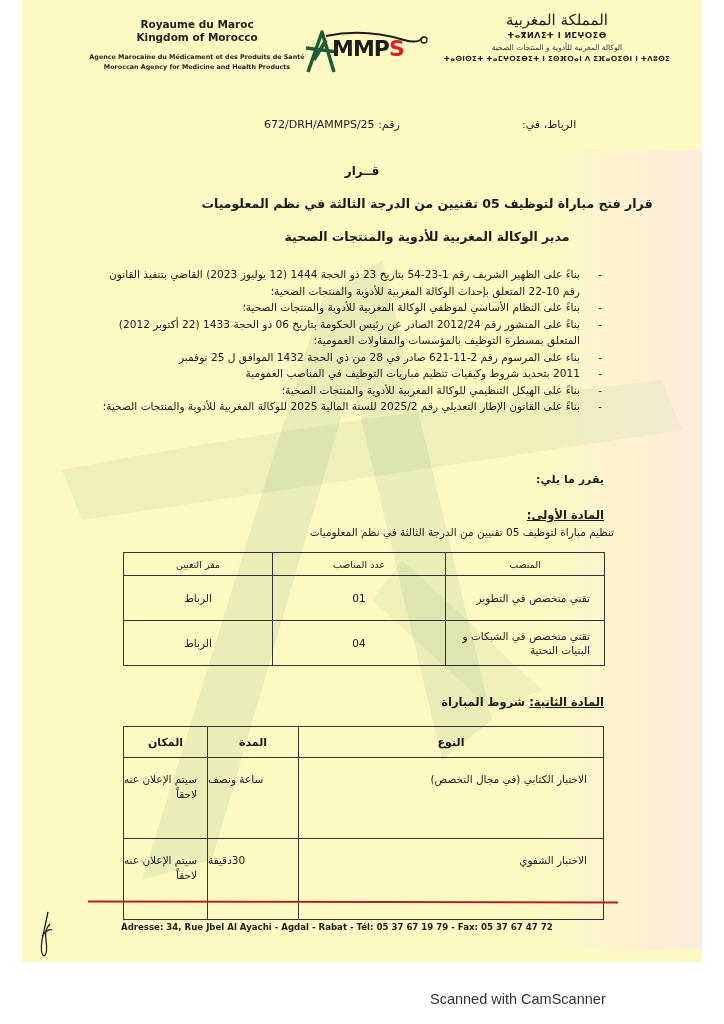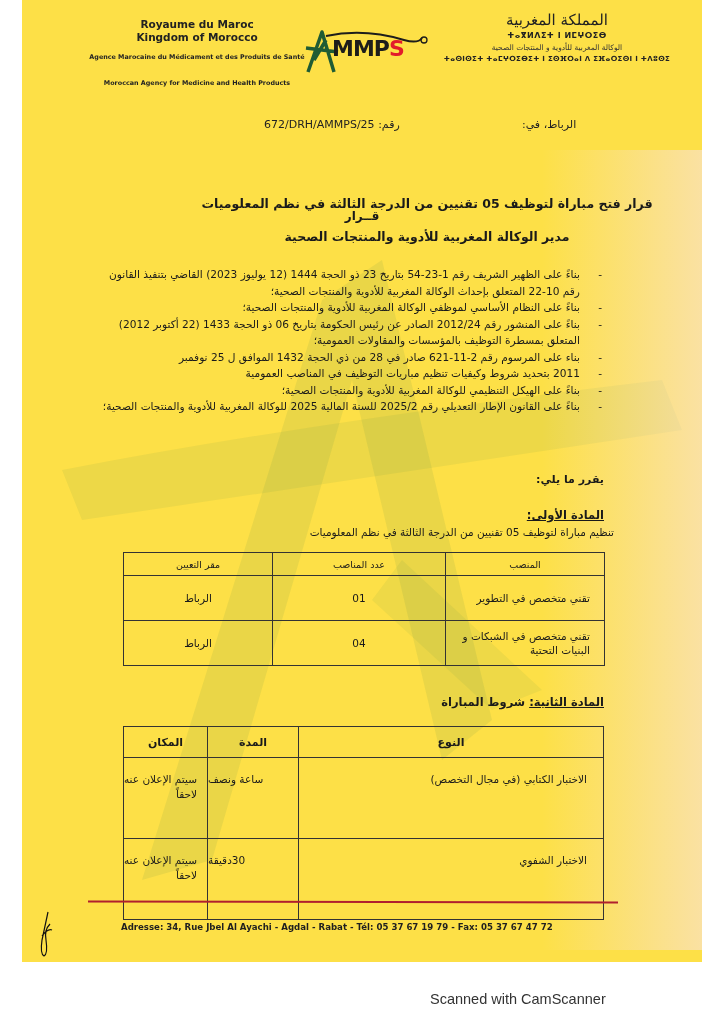--- a/index.html
+++ b/index.html
@@ -1,17 +1,17 @@
 <!DOCTYPE html>
 <html><head>
 <meta charset="utf-8">
 <style>
   html, body { margin:0; padding:0; }
   body { width:724px; height:1024px; background:#ffffff; position:relative; overflow:hidden; font-family:"DejaVu Sans", sans-serif; color:#1a1a1a; }
-  .page { position:absolute; left:22px; top:0; width:680px; height:962px; background:#fde047; overflow:hidden; }
+  .page { position:absolute; left:22px; top:0; width:680px; height:962px; background:#fef9c3; overflow:hidden; }
   .watermark { position:absolute; left:0; top:0; width:680px; height:962px; pointer-events:none; }
   .pinkwash { position:absolute; right:0; top:150px; width:160px; height:800px; background:linear-gradient(90deg, rgba(255,255,255,0), rgba(248,226,238,0.55)); }
 
   
   .hdr-left { position:absolute; left:60px; top:18px; width:230px; text-align:center; }
   .hdr-left .l1 { font-family:"DejaVu Sans", sans-serif; font-weight:bold; font-size:10.5px; line-height:13px; color:#222; }
   .hdr-left .l2 { font-family:"DejaVu Sans", sans-serif; font-weight:bold; font-size:6.4px; line-height:10px; color:#222; margin-top:8px; white-space:nowrap; }
   .logo { position:absolute; left:282px; top:26px; width:130px; height:50px; }
   .logo .star { position:absolute; left:0; top:0; }
   .logo .mmps { position:absolute; left:28px; top:10px; font-family:"DejaVu Sans", sans-serif; font-weight:bold; font-size:22px; letter-spacing:-1px; color:#1d1d1b; }
@@ -21,21 +21,21 @@
   .hdr-right .tif1 { font-size:8px; font-weight:bold; color:#222; direction:ltr; letter-spacing:0.5px; line-height:12px; }
   .hdr-right .ar2 { font-size:7.5px; color:#333; line-height:12px; letter-spacing:1px; }
   .hdr-right .tif2 { font-size:7px; font-weight:bold; color:#222; direction:ltr; line-height:11px; letter-spacing:0.3px; }
 
   
   .ref { position:absolute; top:118px; font-size:11px; color:#222; }
   .ref-left { left:242px; direction:rtl; }
   .ref-right { left:500px; direction:rtl; }
 
   .ar { direction:rtl; font-family:"DejaVu Sans", sans-serif; }
-  .title-a { position:absolute; left:0; width:680px; top:164px; text-align:center; font-weight:bold; font-size:12px;margin-top:45px; }
+  .title-a { position:absolute; left:0; width:680px; top:164px; text-align:center; font-weight:bold; font-size:12px; }
   .title-b { position:absolute; left:0; width:680px; top:196px; text-align:center; font-weight:bold; font-size:12.5px; padding-left:130px; box-sizing:border-box; }
   .title-c { position:absolute; left:0; width:680px; top:229px; text-align:center; font-weight:bold; font-size:12.5px; padding-left:130px; box-sizing:border-box; }
 
   .bullets { position:absolute; left:80px; width:500px; top:266px; font-size:10.6px; line-height:16.5px; list-style:none; margin:0; padding:0; }
   .bullets li { position:relative; padding-right:22px; }
   .bullets li .dash { position:absolute; right:0; top:0; }
 
   .decide { position:absolute; top:473px; left:410px; width:172px; font-size:11px; font-weight:bold; }
   .art1-title { position:absolute; top:508px; left:430px; width:152px; font-size:11.5px; font-weight:bold; text-decoration:underline; text-align:right; }
   .art1-text { position:absolute; top:526px; left:220px; width:372px; font-size:10.5px; text-align:right; }
@@ -73,21 +73,21 @@
     <path d="M120 880 L300 300 L360 260 L470 720 L420 760 L330 380 L190 860 Z" fill="#2f7d4a" opacity="0.09"></path>
     <path d="M40 470 Q300 420 640 380 L660 430 Q330 480 60 520 Z" fill="#2f7d4a" opacity="0.08"></path>
     <path d="M380 560 L520 690 L470 710 L350 600 Z" fill="#2f7d4a" opacity="0.07"></path>
   </svg>
   <div class="pinkwash"></div>
 
   <div class="hdr-left">
     <div class="l1">Royaume du Maroc</div>
     <div class="l1">Kingdom of Morocco</div>
     <div class="l2">Agence Marocaine du Médicament et des Produits de Santé</div>
-    <div class="l2" style="margin-top:16px">Moroccan Agency for Medicine and Health Products</div>
+    <div class="l2" style="margin-top:0">Moroccan Agency for Medicine and Health Products</div>
   </div>
 
   <div class="logo">
     <svg class="star" width="130" height="50" viewBox="0 0 130 50">
       <path d="M4 46 L18 6 L30 46 M2 22 L34 26 M10 34 L22 14" stroke="#1f5c34" stroke-width="3.5" fill="none" stroke-linejoin="round"></path>
       <path d="M22 10 Q60 2 100 14 Q114 18 118 12" stroke="#1d1d1b" stroke-width="2" fill="none"></path>
       <circle cx="120" cy="14" r="3" fill="none" stroke="#1d1d1b" stroke-width="1.3"></circle>
     </svg>
     <div class="mmps">MMP<span class="s">S</span></div>
   </div>

